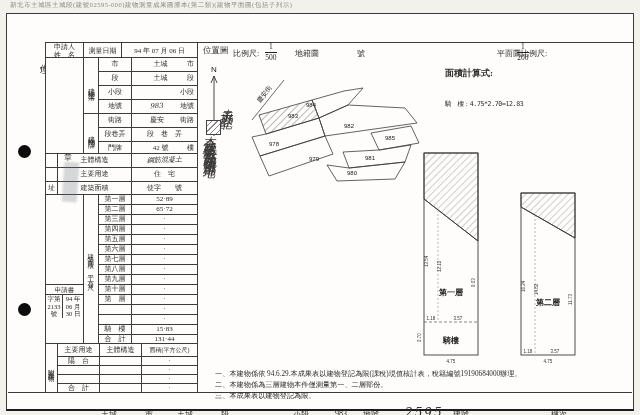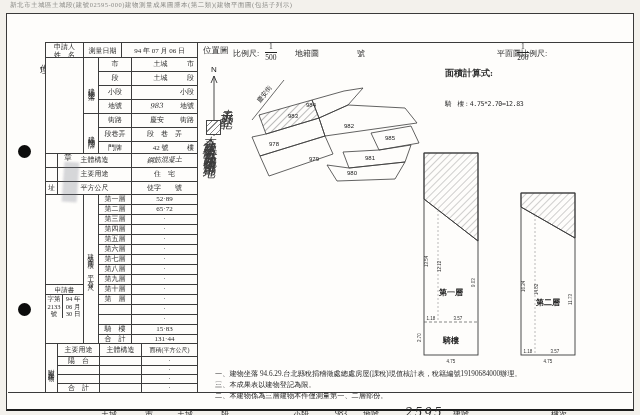--- a/index.html
+++ b/index.html
@@ -187,21 +187,21 @@
       <td>主體構造</td>
       <td><span class="hand">鋼筋混凝土</span></td>
     </tr>
     <tr style="height:14px">
       <td></td>
       <td>主要用途</td>
       <td>住　宅</td>
     </tr>
     <tr style="height:14px">
       <td>址</td>
-      <td>平方公尺</td>
+      <td>建築面積</td>
       <td>使字　　號</td>
     </tr>
   </tbody>
     </table>
 
   <table class="t4" style="left:38px;top:180px;width:152px;">
     <colgroup>
         <col style="width:38px">
         <col style="width:15px">
         <col style="width:33px">
@@ -418,23 +418,23 @@
     <text x="37" y="118" text-anchor="middle" class="plan-label">第二層</text>
     <text x="14" y="105" class="dim" transform="rotate(-90 14 105)">16.24</text>
     <text x="27" y="108" class="dim" transform="rotate(-90 27 108)">14.82</text>
     <text x="61" y="118" class="dim" transform="rotate(-90 61 118)">11.73</text>
     <text x="17" y="166" text-anchor="middle" class="dim">1.18</text>
     <text x="44" y="166" text-anchor="middle" class="dim">3.57</text>
     <text x="37" y="176" text-anchor="middle" class="dim">4.75</text>
   </svg>
 
   <div id="notes">
-    <div>一、建物坐落 94.6.29.台北縣稅捐稽徵處總處房屋(課稅)現值核計表，稅籍編號19190684000辦理。</div>
+    <div>一、本建物係依 94.6.29.本成果表以建物登記為限(課稅)現值核計表，稅籍編號19190684000辦理。</div>
+    <div>二、本建物係為三層建物本件僅測量第一、二層部份。</div>
     <div>三、本成果表以建物登記為限。</div>
-    <div>二、本建物係為三層建物本件僅測量第一、二層部份。</div>
   </div>
 
   <div id="footer-row">
     <span style="left:94px;">土城</span>
     <span style="left:138px;">市</span>
     <span style="left:170px;">土城</span>
     <span style="left:214px;">段</span>
     <span style="left:286px;">小段</span>
     <span style="left:328px;">983</span>
     <span style="left:356px;">地號</span>

